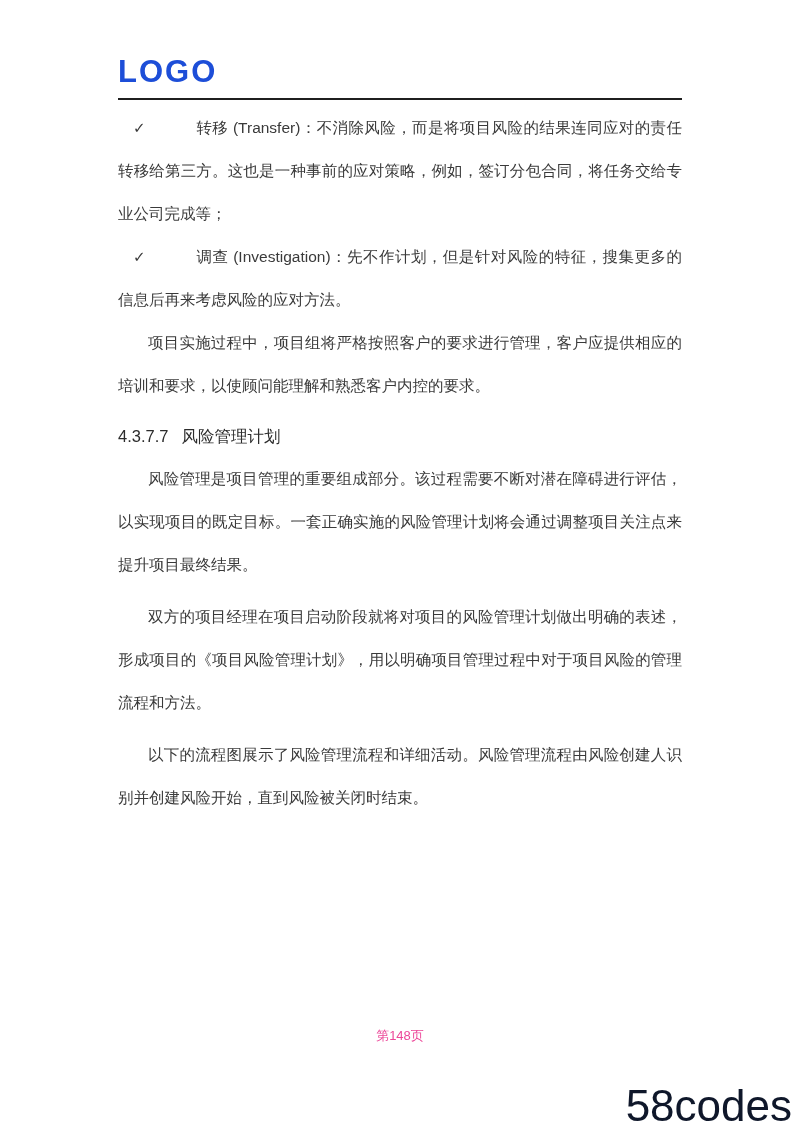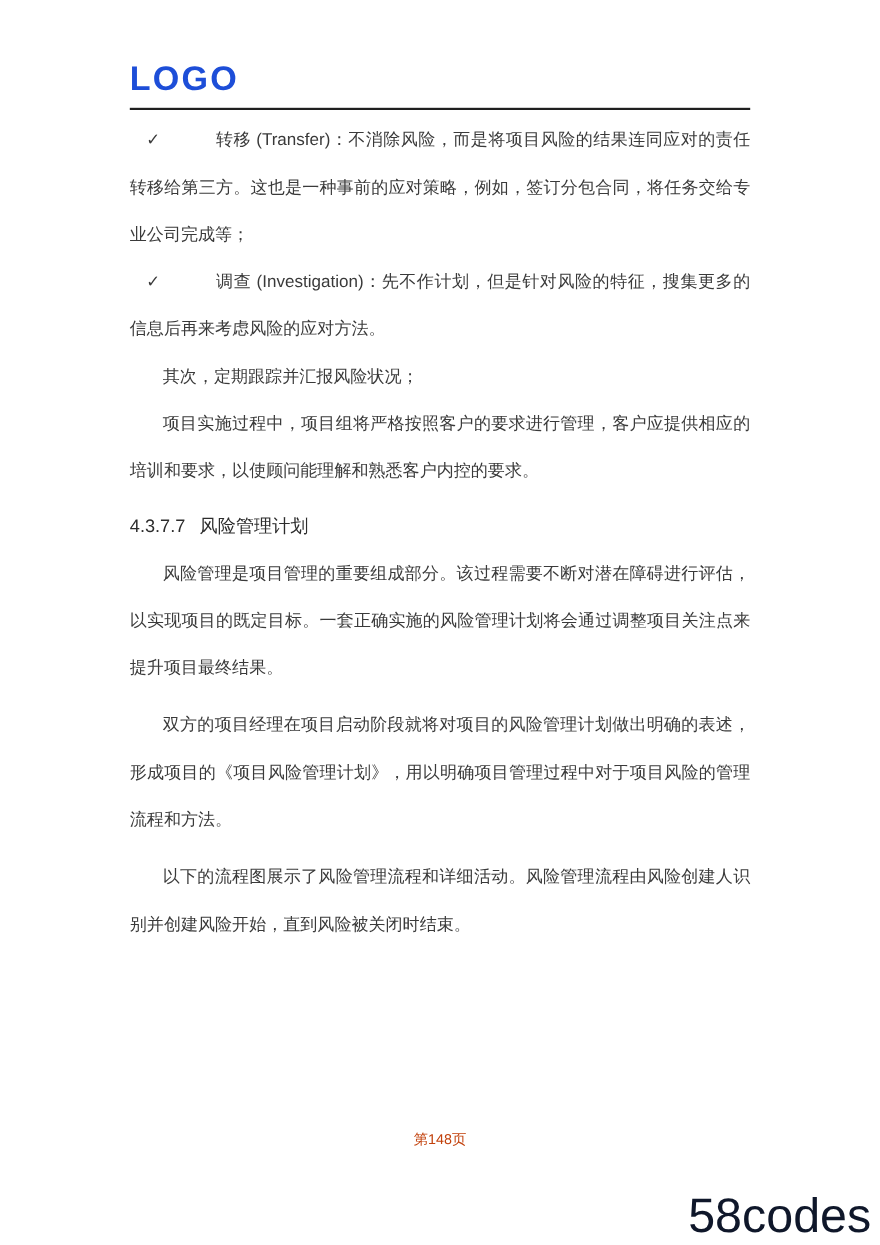--- a/index.html
+++ b/index.html
@@ -69,21 +69,21 @@
   }
   .section-heading .num { margin-right: 13px; }
   .spaced { margin-top: 9px !important; }
   .footer {
     position: absolute;
     top: 1027px;
     left: 0;
     width: 800px;
     text-align: center;
     font-size: 13px;
-    color: #c2410c;
+    color: #ec4899;
   }
   .watermark {
     position: absolute;
     right: 8px;
     bottom: 2px;
     font-family: Liberation Sans, sans-serif;
     font-size: 44px;
     line-height: 1.1;
     color: #0f172a;
     user-select: none;
@@ -101,21 +101,20 @@
 
   <div class="content">
 
 
     <p class="bullet"><span class="check">✓</span><span>转移 (Transfer)：不消除风险，而是将项目风险的结果连同应对的责任转移给第三方。这也是一种事前的应对策略，例如，签订分包合同，将任务交给专业公司完成等；</span></p>
 
     <p class="bullet"><span class="check">✓</span><span>调查 (Investigation)：先不作计划，但是针对风险的特征，搜集更多的信息后再来考虑风险的应对方法。</span></p>
 
 
 
-    <p class="indent">其次，定期跟踪并汇报风险状况；</p>
 
     <p class="indent">项目实施过程中，项目组将严格按照客户的要求进行管理，客户应提供相应的培训和要求，以使顾问能理解和熟悉客户内控的要求。</p>
 
     <h2 class="section-heading"><span class="num">4.3.7.7</span><span>风险管理计划</span></h2>
 
     <p class="indent">风险管理是项目管理的重要组成部分。该过程需要不断对潜在障碍进行评估，以实现项目的既定目标。一套正确实施的风险管理计划将会通过调整项目关注点来提升项目最终结果。</p>
 
     <p class="indent spaced">双方的项目经理在项目启动阶段就将对项目的风险管理计划做出明确的表述，形成项目的《项目风险管理计划》，用以明确项目管理过程中对于项目风险的管理流程和方法。</p>
 
     <p class="indent spaced">以下的流程图展示了风险管理流程和详细活动。风险管理流程由风险创建人识别并创建风险开始，直到风险被关闭时结束。</p>

